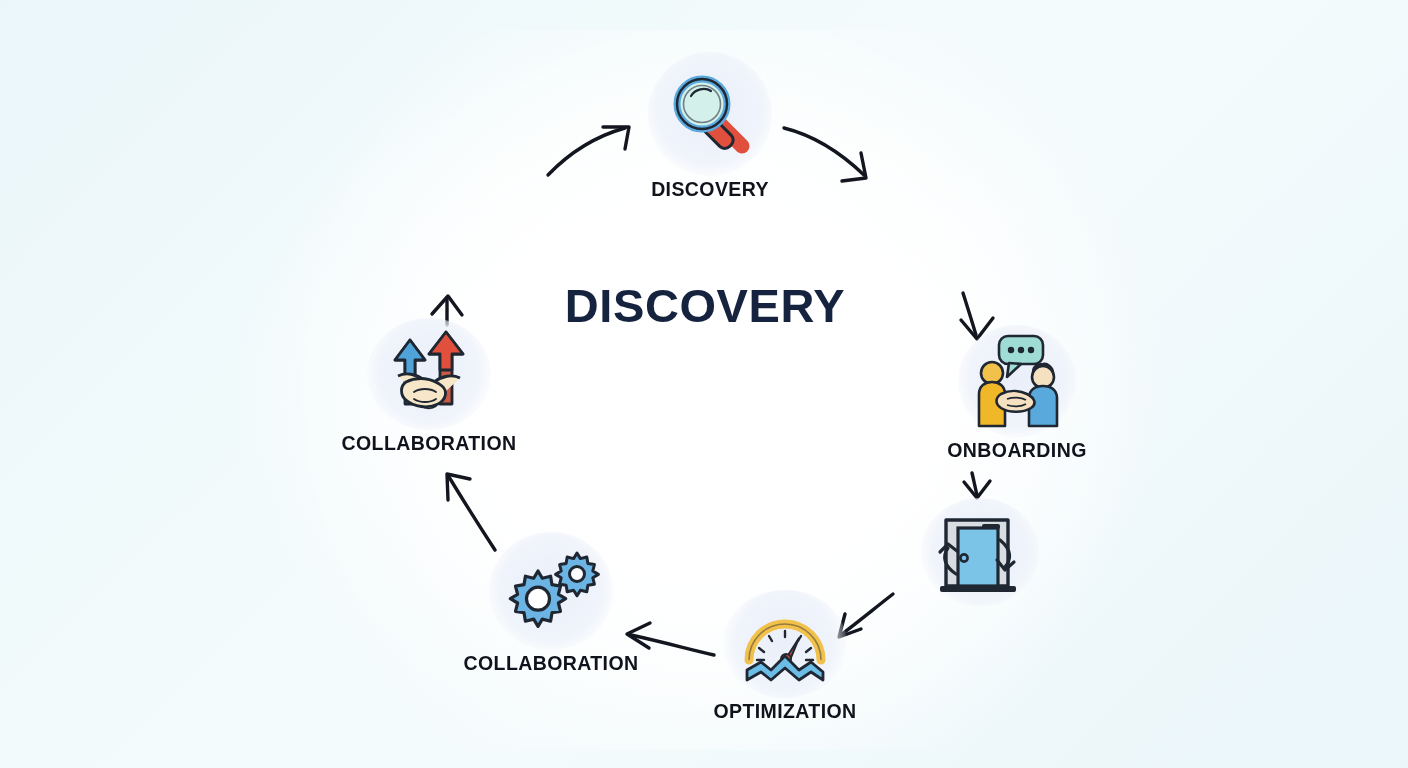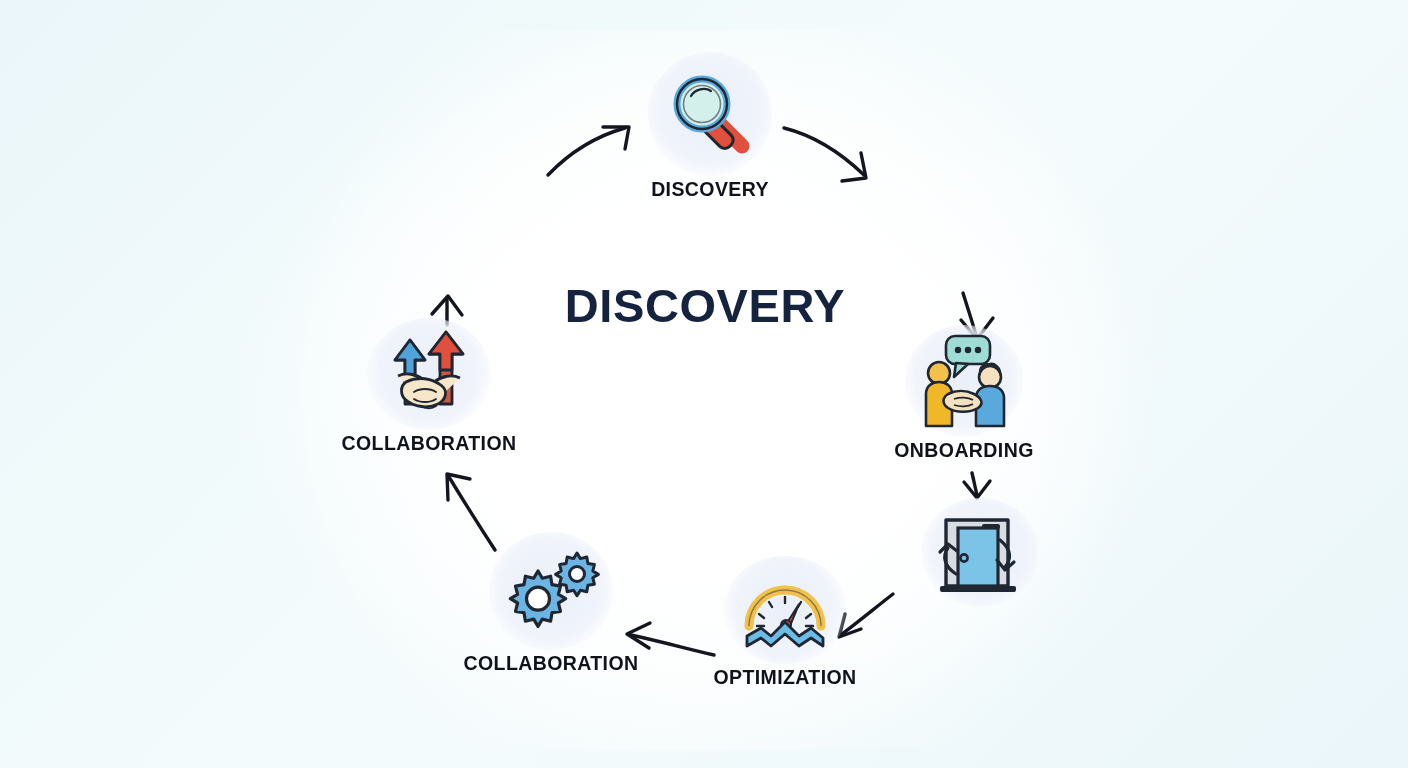--- a/index.html
+++ b/index.html
@@ -119,21 +119,21 @@
         <circle cx="40" cy="38" r="25" fill="#d4f0ea" stroke="#5aa9dc" stroke-width="7"></circle>
         <circle cx="40" cy="38" r="25" fill="none" stroke="#1f2733" stroke-width="2.4"></circle>
         <circle cx="40" cy="38" r="18.5" fill="none" stroke="#1f2733" stroke-width="1.6" opacity="0.55"></circle>
         <path d="M29,30 C33,23 43,21 49,25" stroke="#1f2733" stroke-width="2.2" fill="none" stroke-linecap="round"></path>
       </svg>
     </div>
     <div class="node-label">DISCOVERY</div>
   </div>
 
 
-  <div class="node" style="left:868px; top:325px; width:192px;">
+  <div class="node" style="left:921px; top:325px; width:192px;">
     <div class="icon-disc" style="width:118px;height:112px;">
       <svg width="104" height="98" viewBox="0 0 104 98">
         <g>
           <rect x="34" y="4" width="44" height="28" rx="9" fill="#9fdcd6" stroke="#1f2733" stroke-width="2.6"></rect>
           <path d="M44,31 L42,45 L56,32 Z" fill="#9fdcd6" stroke="#1f2733" stroke-width="2.6" stroke-linejoin="round"></path>
           <circle cx="46" cy="18" r="3.2" fill="#1f2733"></circle>
           <circle cx="56" cy="18" r="3.2" fill="#1f2733"></circle>
           <circle cx="66" cy="18" r="3.2" fill="#1f2733"></circle>
         </g>
         <g>
@@ -168,21 +168,21 @@
           <path d="M72,36 C84,46 84,56 76,64"></path>
           <path d="M69,56 L77,66 L86,58"></path>
           <path d="M28,70 C16,62 14,52 20,44"></path>
           <path d="M12,48 L20,40 L29,47"></path>
         </g>
       </svg>
     </div>
     <div class="node-label"></div>
   </div>
 
-  <div class="node" style="left:695px; top:556px; width:180px;">
+  <div class="node" style="left:695px; top:590px; width:180px;">
     <div class="icon-disc" style="width:124px;height:108px;">
       <svg width="104" height="92" viewBox="0 0 104 92">
         <path d="M16,62 A36,36 0 0 1 88,62" fill="none" stroke="#f2c14b" stroke-width="9" stroke-linecap="round"></path>
         <path d="M16,62 A36,36 0 0 1 88,62" fill="none" stroke="#1f2733" stroke-width="1.6" opacity="0.45"></path>
         <g stroke="#1f2733" stroke-width="2.4" stroke-linecap="round">
           <line x1="26" y1="50" x2="31" y2="54"></line>
           <line x1="36" y1="38" x2="39" y2="43"></line>
           <line x1="52" y1="33" x2="52" y2="39"></line>
           <line x1="68" y1="38" x2="65" y2="43"></line>
           <line x1="78" y1="50" x2="73" y2="54"></line>

